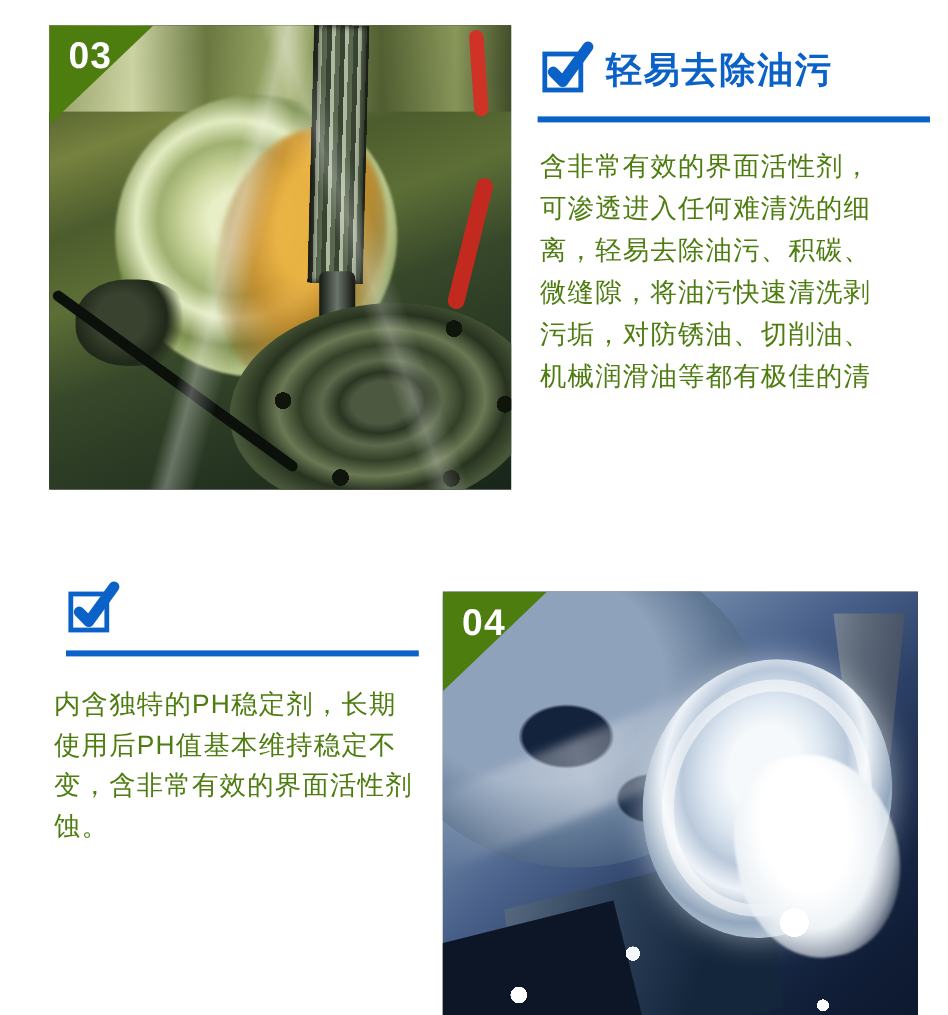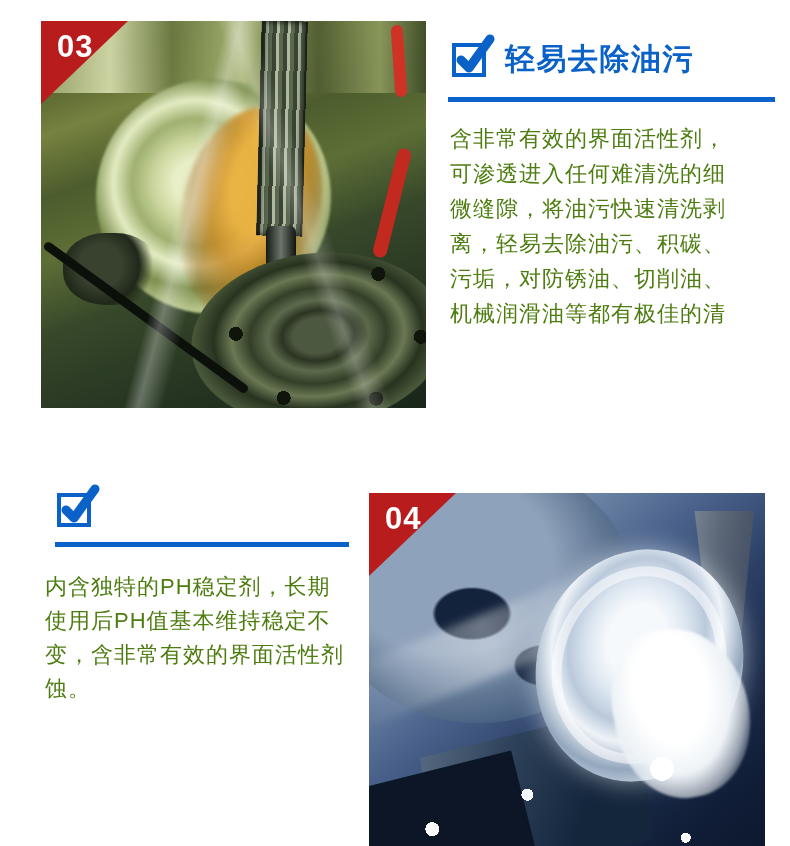--- a/index.html
+++ b/index.html
@@ -62,21 +62,21 @@
       radial-gradient(circle 5px at 28% 90%,#f2f6fa 99%,rgba(0,0,0,0) 100%),
       radial-gradient(circle 9px at 52% 86%,#fff 99%,rgba(0,0,0,0) 100%),
       radial-gradient(circle 6px at 66% 94%,#eef3f8 99%,rgba(0,0,0,0) 100%),
       radial-gradient(circle 5px at 80% 80%,#fff 99%,rgba(0,0,0,0) 100%),
       radial-gradient(circle 12px at 74% 64%,#fff 99%,rgba(0,0,0,0) 100%),
       radial-gradient(circle 6px at 40% 70%,#f6f9fc 99%,rgba(0,0,0,0) 100%);}
   .p2-block{left:55px;top:238px;width:225px;height:135px;transform:rotate(-14deg) skewX(-8deg);
     background:linear-gradient(115deg,#55687f 0%,#31455e 30%,#14263c 70%);}
   .p2-block2{left:-25px;top:278px;width:185px;height:125px;transform:rotate(-14deg);background:#0c1626;}
   
-  .corner-badge{position:absolute;left:0;top:0;width:87px;height:83px;background:#b91c1c;
+  .corner-badge{position:absolute;left:0;top:0;width:87px;height:83px;background:#4d7c0f;
     clip-path:polygon(0 0,100% 0,0 100%);text-align:right;}
   .badge-num{position:absolute;left:16px;top:8px;color:#ffffff;font-size:31px;font-weight:bold;letter-spacing:1px;}
   
   .check-icon{position:absolute;width:46px;height:44px;}
   .icon-a{left:451px;top:34px;}
   .icon-b{left:56px;top:484px;}
   .heading{position:absolute;margin:0;font-size:30px;line-height:34px;font-weight:bold;color:#0a61c8;letter-spacing:1.5px;}
   .heading-a{left:505px;top:42px;}
   .heading-b{left:103px;top:490px;}
   .divider{position:absolute;height:5px;background:#0a61c8;}
@@ -116,22 +116,22 @@
     <svg viewBox="0 0 46 44" width="46" height="44">
       <rect x="3" y="11" width="30" height="30" fill="#ffffff" stroke="#0a61c8" stroke-width="4"></rect>
       <path d="M10 26 L18 34 L39 5" fill="none" stroke="#0a61c8" stroke-width="9" stroke-linecap="round" stroke-linejoin="round"></path>
     </svg>
   </div>
   <h2 class="heading heading-a">轻易去除油污</h2>
   <div class="divider divider-a"></div>
   <div class="body body-a">
     <div class="line">含非常有效的界面活性剂，</div>
     <div class="line">可渗透进入任何难清洗的细</div>
+    <div class="line">离，轻易去除油污、积碳、</div>
     <div class="line">微缝隙，将油污快速清洗剥</div>
-    <div class="line">离，轻易去除油污、积碳、</div>
     <div class="line">污垢，对防锈油、切削油、</div>
     <div class="line">机械润滑油等都有极佳的清</div>
   </div>
 
   <div class="check-icon icon-b">
     <svg viewBox="0 0 46 44" width="46" height="44">
       <rect x="3" y="11" width="30" height="30" fill="#ffffff" stroke="#0a61c8" stroke-width="4"></rect>
       <path d="M10 26 L18 34 L39 5" fill="none" stroke="#0a61c8" stroke-width="9" stroke-linecap="round" stroke-linejoin="round"></path>
     </svg>
   </div>

